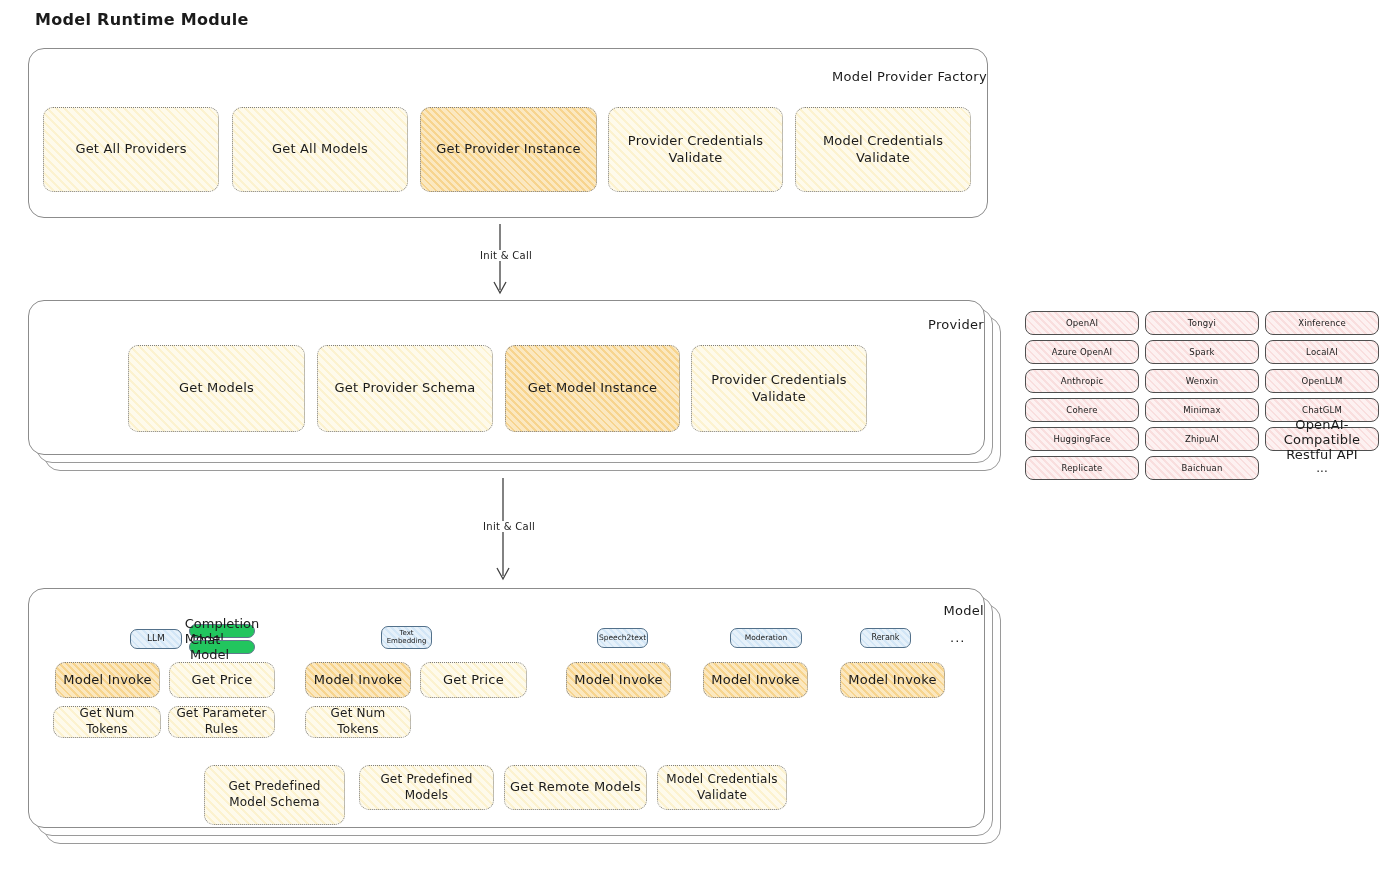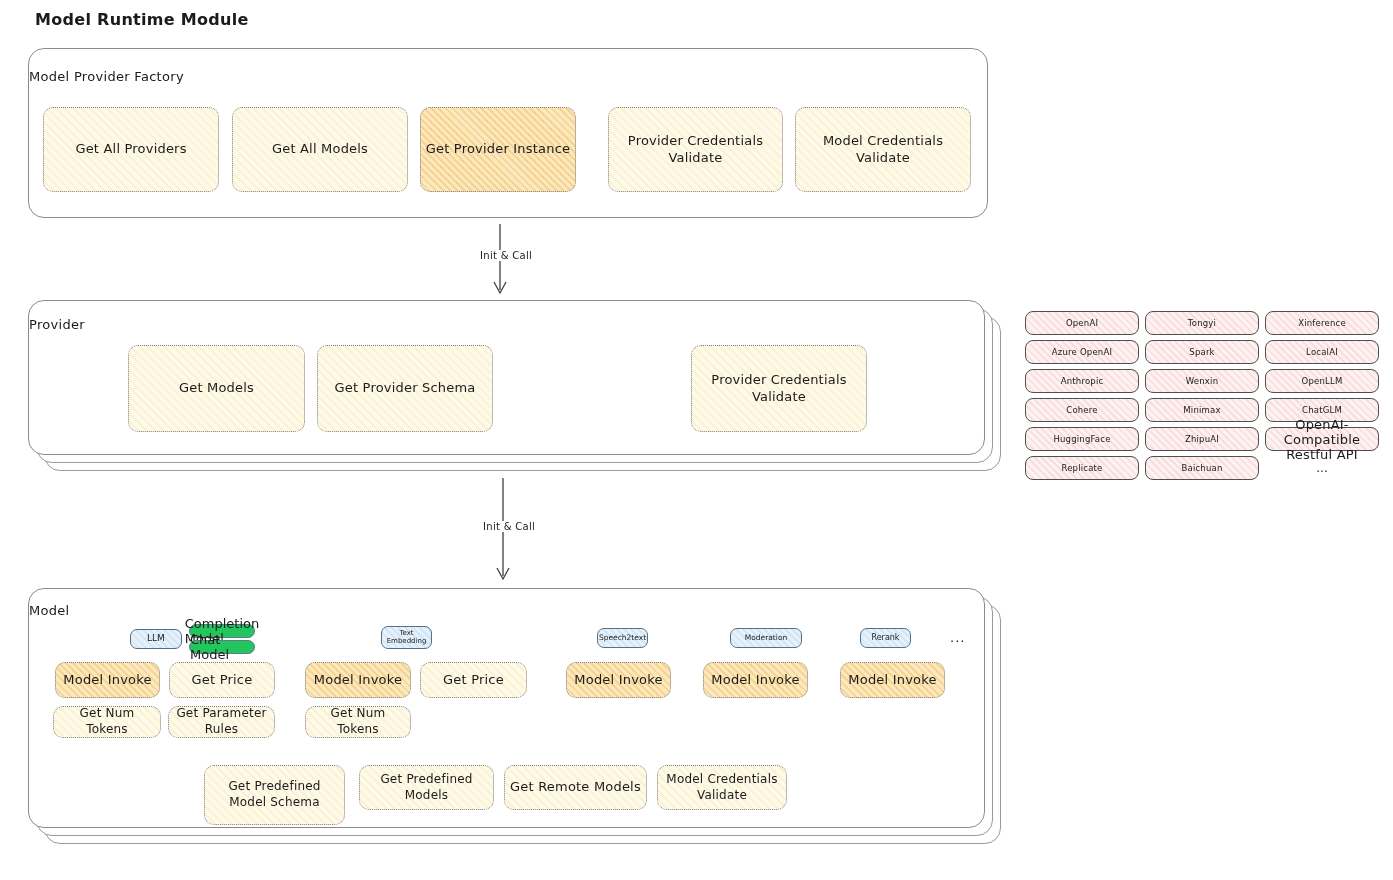--- a/index.html
+++ b/index.html
@@ -10,21 +10,21 @@
   .diagram-title{
     position:absolute;left:35px;top:10px;font-size:16px;font-weight:bold;letter-spacing:.3px;
   }
   .container{
     position:absolute;background:#fff;border:1.4px solid #8c8c8c;border-radius:16px;box-sizing:border-box;
   }
   .stack-layer{
     position:absolute;background:#fff;border:1.3px solid #9a9a9a;border-radius:16px;box-sizing:border-box;
   }
   .section-title{
-    position:absolute;width:100%;text-align:left;font-size:13px;letter-spacing:.3px;
+    position:absolute;width:100%;text-align:right;font-size:13px;letter-spacing:.3px;
   }
   .node{
     position:absolute;display:flex;align-items:center;justify-content:center;text-align:center;
     border-radius:10px;box-sizing:border-box;line-height:1.3;letter-spacing:.2px;padding:2px 4px;
   }
   .dotted{border:1.5px dotted #7e7e7e;}
   .fill-yellow{background:repeating-linear-gradient(45deg,#fcf2cf 0 2px,#fefaeb 2px 6px);}
   .fill-orange{background:repeating-linear-gradient(45deg,#f7d48e 0 2px,#fbe8c0 2px 5px);}
   .fill-pink{background:repeating-linear-gradient(45deg,#f9dede 0 2px,#fdf1f1 2px 5px);}
   .fill-blue{background:repeating-linear-gradient(45deg,#d3e6f6 0 2px,#e6f1fa 2px 5px);}
@@ -60,37 +60,38 @@
 
 <div class="canvas">
 
   <div class="diagram-title">Model Runtime Module</div>
 
   <div class="container" style="left:28px;top:48px;width:960px;height:170px;">
     <div class="section-title" style="top:20px;">Model Provider Factory</div>
   </div>
   <div class="node dotted fill-yellow fs13" style="left:43px;top:107px;width:176px;height:85px;">Get All Providers</div>
   <div class="node dotted fill-yellow fs13" style="left:232px;top:107px;width:176px;height:85px;">Get All Models</div>
-  <div class="node dotted fill-orange fs13" style="left:420px;top:107px;width:156px;height:85px;">Get Provider Instance</div>
+  <div class="node dotted fill-orange fs13" style="left:420px;top:107px;width:177px;height:85px;">Get Provider Instance</div>
   <div class="node dotted fill-yellow fs13" style="left:608px;top:107px;width:175px;height:85px;">Provider Credentials Validate</div>
   <div class="node dotted fill-yellow fs13" style="left:795px;top:107px;width:176px;height:85px;">Model Credentials Validate</div>
 
   <svg class="arrow" style="left:492px;top:224px;" width="16" height="72">
     <line x1="8" y1="0" x2="8" y2="66" stroke="#3f3f3f" stroke-width="1.3"></line>
     <polyline points="2,58 8,69 14,58" fill="none" stroke="#3f3f3f" stroke-width="1.3"></polyline>
   </svg>
   <div class="arrow-label" style="left:476px;top:250px;">Init &amp; Call</div>
 
   <div class="stack-layer" style="left:44px;top:316px;width:957px;height:155px;"></div>
   <div class="stack-layer" style="left:36px;top:308px;width:957px;height:155px;"></div>
   <div class="container" style="left:28px;top:300px;width:957px;height:155px;">
     <div class="section-title" style="top:16px;">Provider</div>
   </div>
   <div class="node dotted fill-yellow fs13" style="left:128px;top:345px;width:177px;height:87px;">Get Models</div>
   <div class="node dotted fill-yellow fs13" style="left:317px;top:345px;width:176px;height:87px;">Get Provider Schema</div>
+  <div class="node dotted fill-orange fs13" style="left:505px;top:345px;width:175px;height:87px;">Get Model Instance</div>
   <div class="node dotted fill-yellow fs13" style="left:691px;top:345px;width:176px;height:87px;">Provider Credentials Validate</div>
 
   <div class="provider-grid">
     <div class="pill fill-pink">OpenAI</div>
     <div class="pill fill-pink">Tongyi</div>
     <div class="pill fill-pink">Xinference</div>
     <div class="pill fill-pink">Azure OpenAI</div>
     <div class="pill fill-pink">Spark</div>
     <div class="pill fill-pink">LocalAI</div>
     <div class="pill fill-pink">Anthropic</div>

